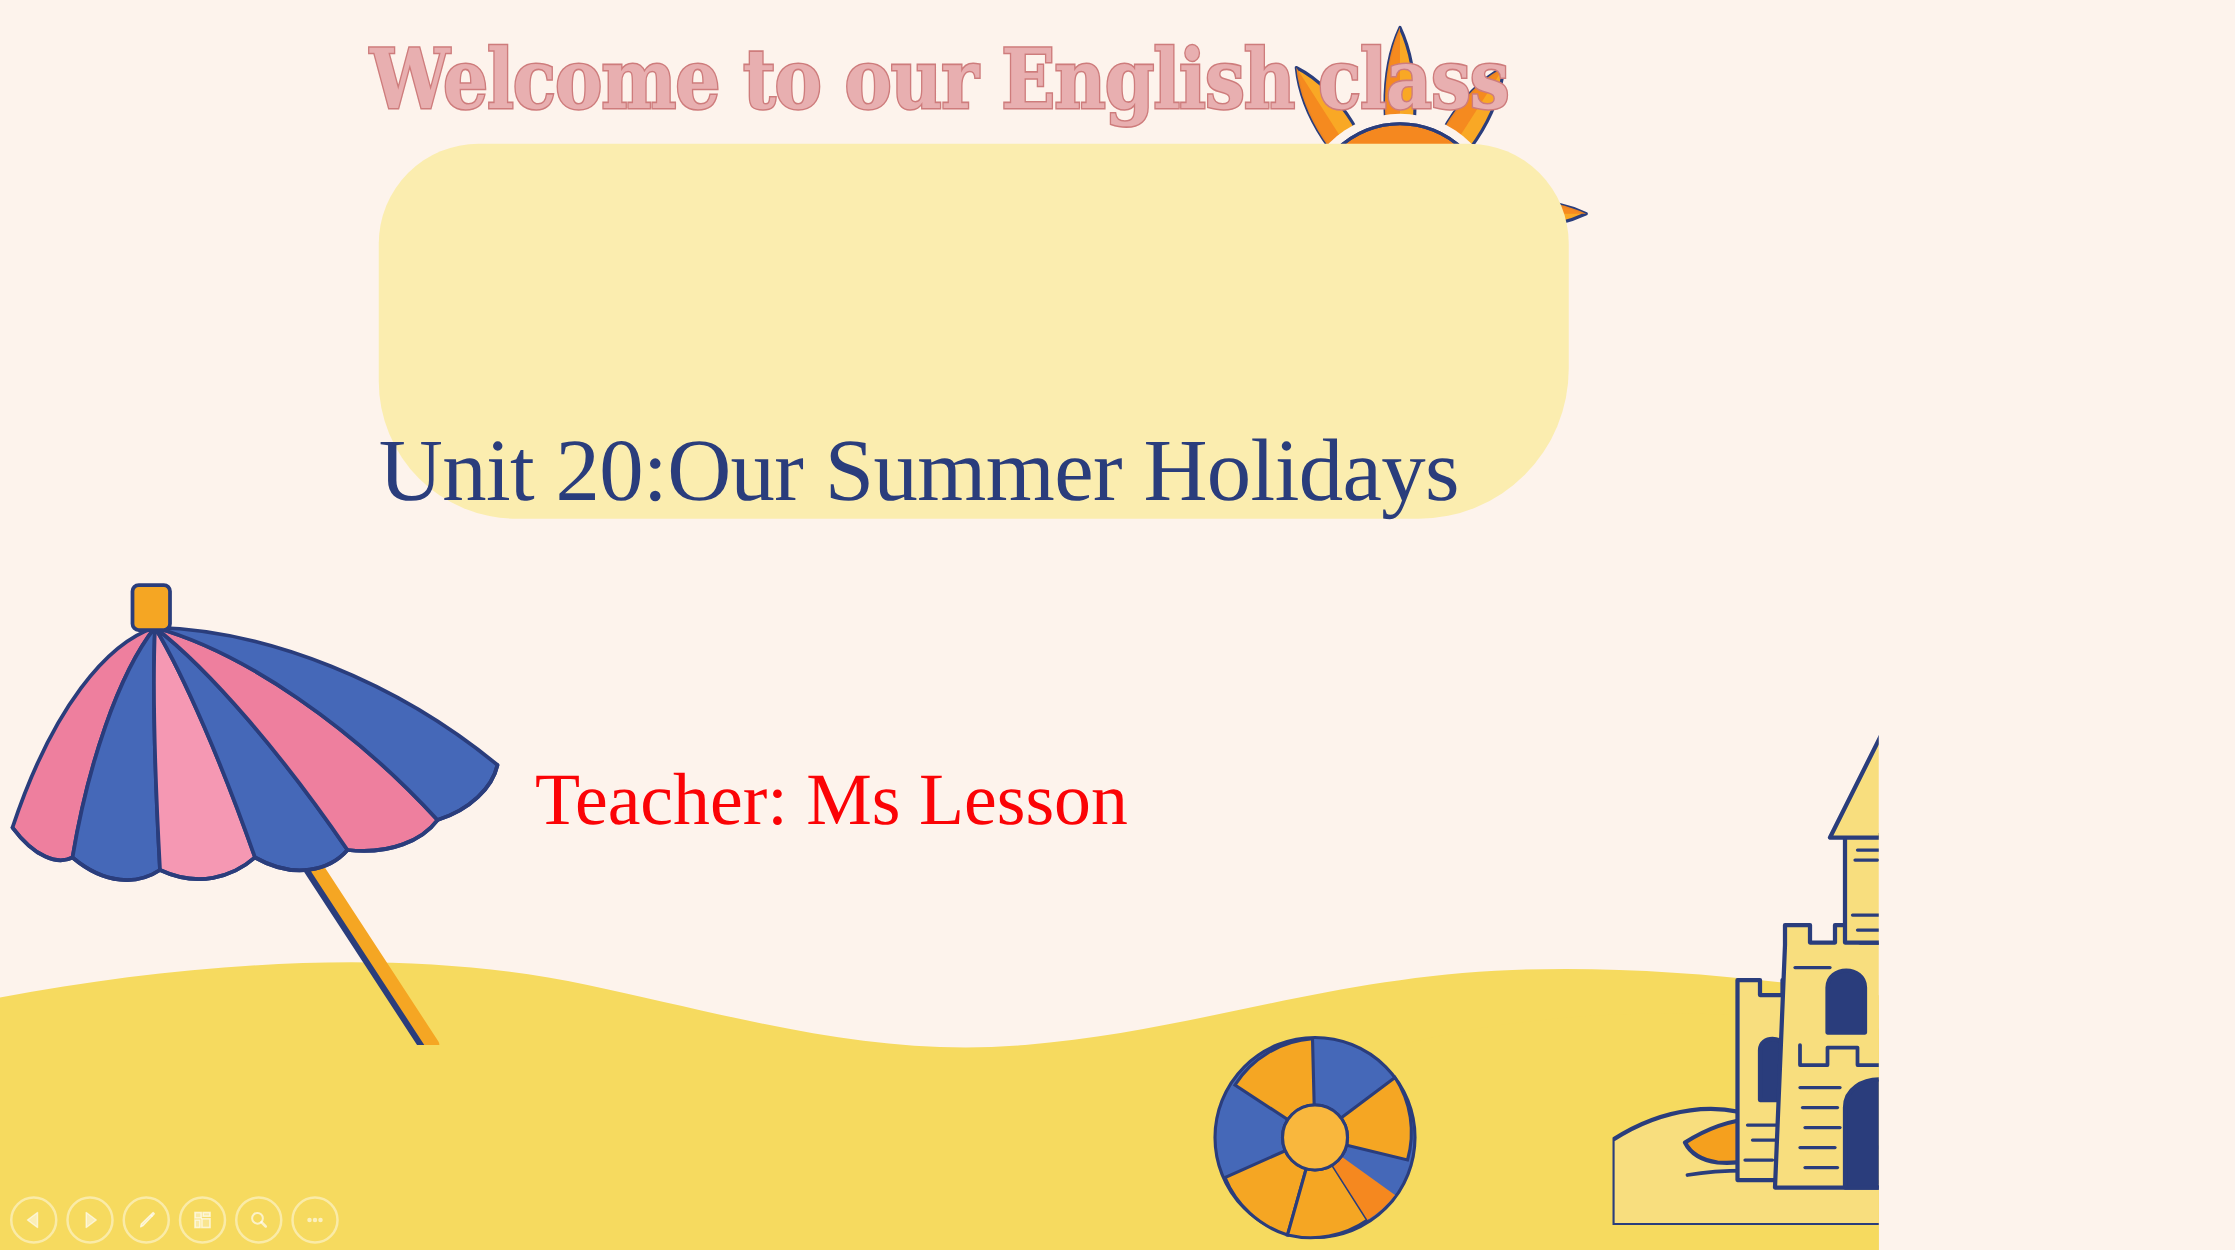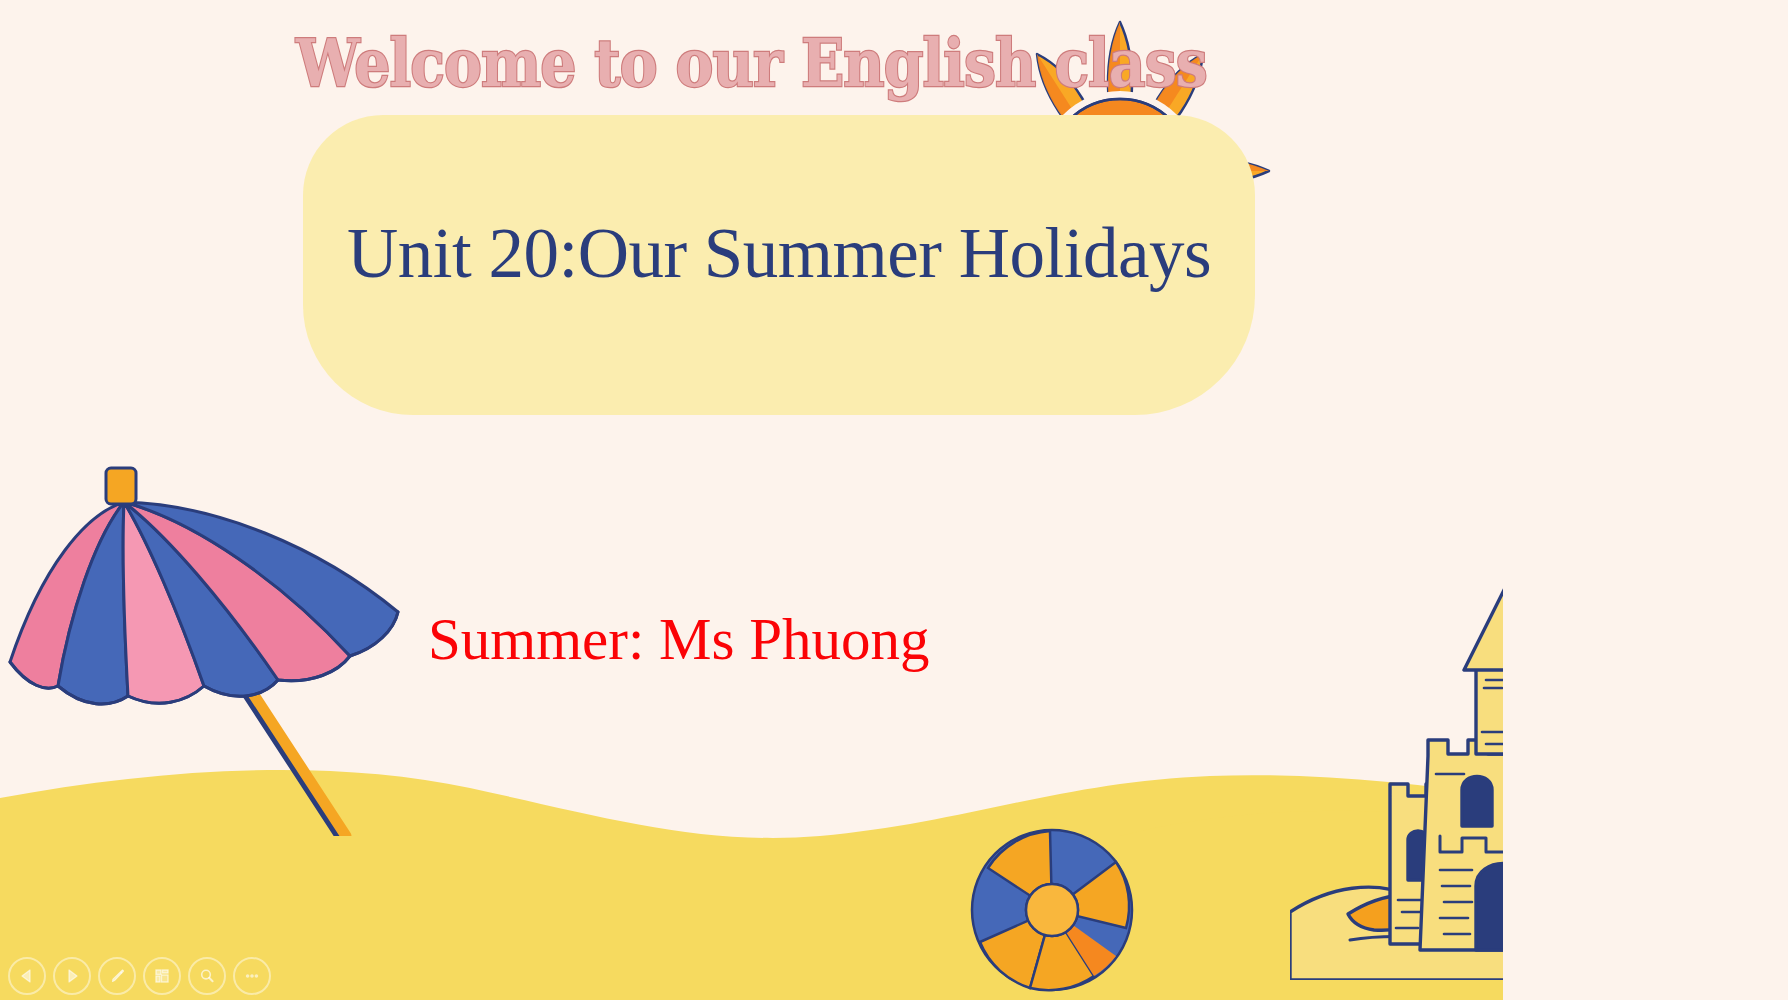--- a/index.html
+++ b/index.html
@@ -46,22 +46,21 @@
     width:952px; height:300px;
     background:#FBEDAF;
     border-radius:80px 80px 120px 110px;
     box-shadow:0 0 0 0 transparent;
   }
   .panel-inner {
     position:absolute;
     left:303px; top:115px;
     width:952px; height:300px;
     display:flex;
-    flex-direction:column;
-    align-items:center;
+    align-items:flex-end;
     justify-content:flex-start;
     padding-top:102px;
   }
   .unit-line {
     font-family:"Liberation Serif", serif;
     font-size:71px;
     color:#2A3D7C;
     line-height:1.04;
     white-space:nowrap;
     letter-spacing:-0.5px;
@@ -299,21 +298,21 @@
   </svg>
 
   <div class="welcome">Welcome to our English class</div>
 
   <div class="panel"></div>
   <div class="panel-inner">
     <div class="unit-line">Unit 20:Our Summer Holidays</div>
   </div>
 
   <div class="info">
-    <div>Summer: Ms Phuong</div>
+    <div>Teacher: Ms Lesson</div>
   </div>
 
   <div class="toolbar">
 
     <div class="tb-btn">
       <svg width="18" height="18" viewBox="0 0 18 18">
         <path d="M12,3 L12,15 L4,9 Z" fill="rgba(255,255,255,0.55)" stroke="rgba(255,255,255,0.6)" stroke-width="1.2" stroke-linejoin="round"></path>
       </svg>
     </div>
 

